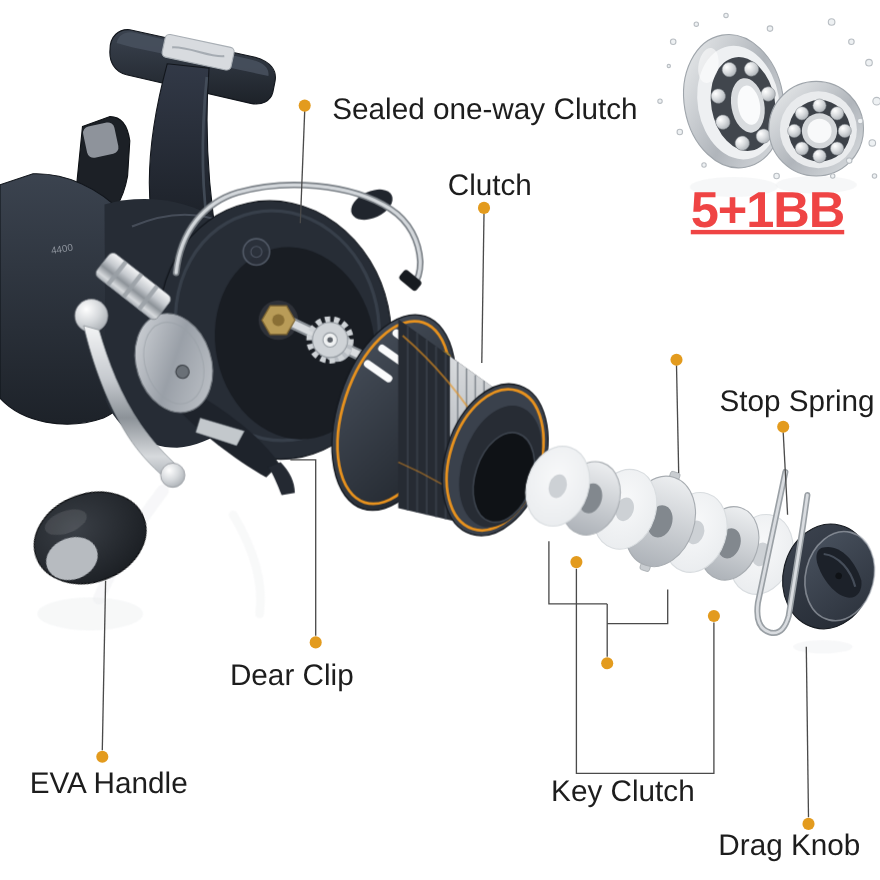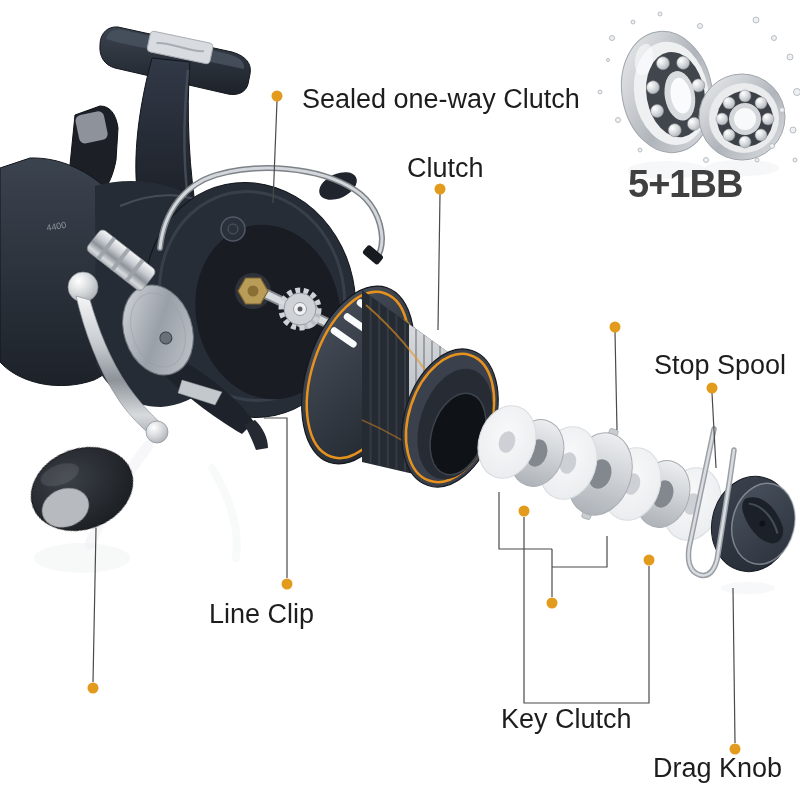--- a/index.html
+++ b/index.html
@@ -1,20 +1,20 @@
 <!DOCTYPE html>
 <html><head>
 <meta charset="utf-8">
 <style>
   html,body{margin:0;padding:0;background:#ffffff;}
   #stage{position:relative;width:800px;height:800px;background:#ffffff;overflow:hidden;
          font-family:"Liberation Sans", sans-serif;}
   #art{position:absolute;left:0;top:0;}
   .callout-label{position:absolute;font-size:27px;color:#1d1d1d;white-space:nowrap;line-height:1.1;}
-  .badge{position:absolute;font-size:38px;font-weight:bold;color:#404040;letter-spacing:-1px;white-space:nowrap;}
+  .badge{position:absolute;font-size:46px;font-weight:bold;color:#ef4444;letter-spacing:-1px;white-space:nowrap;text-decoration:underline;}
 </style>
 </head>
 <body>
 
 <div id="stage">
 
 <svg id="art" width="800" height="800" viewBox="0 0 800 800">
   <defs>
     <linearGradient id="bodyGrad" x1="0" y1="0" x2="0" y2="1">
       <stop offset="0" stop-color="#3b434f"></stop>
@@ -316,19 +316,20 @@
         <circle cx="93" cy="688" r="5.5"></circle>
     <circle cx="552" cy="603" r="5.5"></circle>
         <circle cx="524" cy="511" r="5.5"></circle>
         <circle cx="649" cy="560" r="5.5"></circle>
     <circle cx="735" cy="749" r="5.5"></circle>
   </g>
 </svg>
 
 <div class="callout-label" style="left:302px;top:85px">Sealed one-way Clutch</div>
 <div class="callout-label" style="left:407px;top:154px">Clutch</div>
-<div class="callout-label" style="left:654px;top:351px">Stop Spool</div>
-<div class="callout-label" style="left:209px;top:600px">Line Clip</div>
+<div class="callout-label" style="left:654px;top:351px">Stop Spring</div>
+<div class="callout-label" style="left:209px;top:600px">Dear Clip</div>
+<div class="callout-label" style="left:27px;top:698px">EVA Handle</div>
 <div class="callout-label" style="left:501px;top:705px">Key Clutch</div>
 <div class="callout-label" style="left:653px;top:754px">Drag Knob</div>
 <div class="badge" style="left:628px;top:163px">5+1BB</div>
 
 </div>
 
 </body></html>

